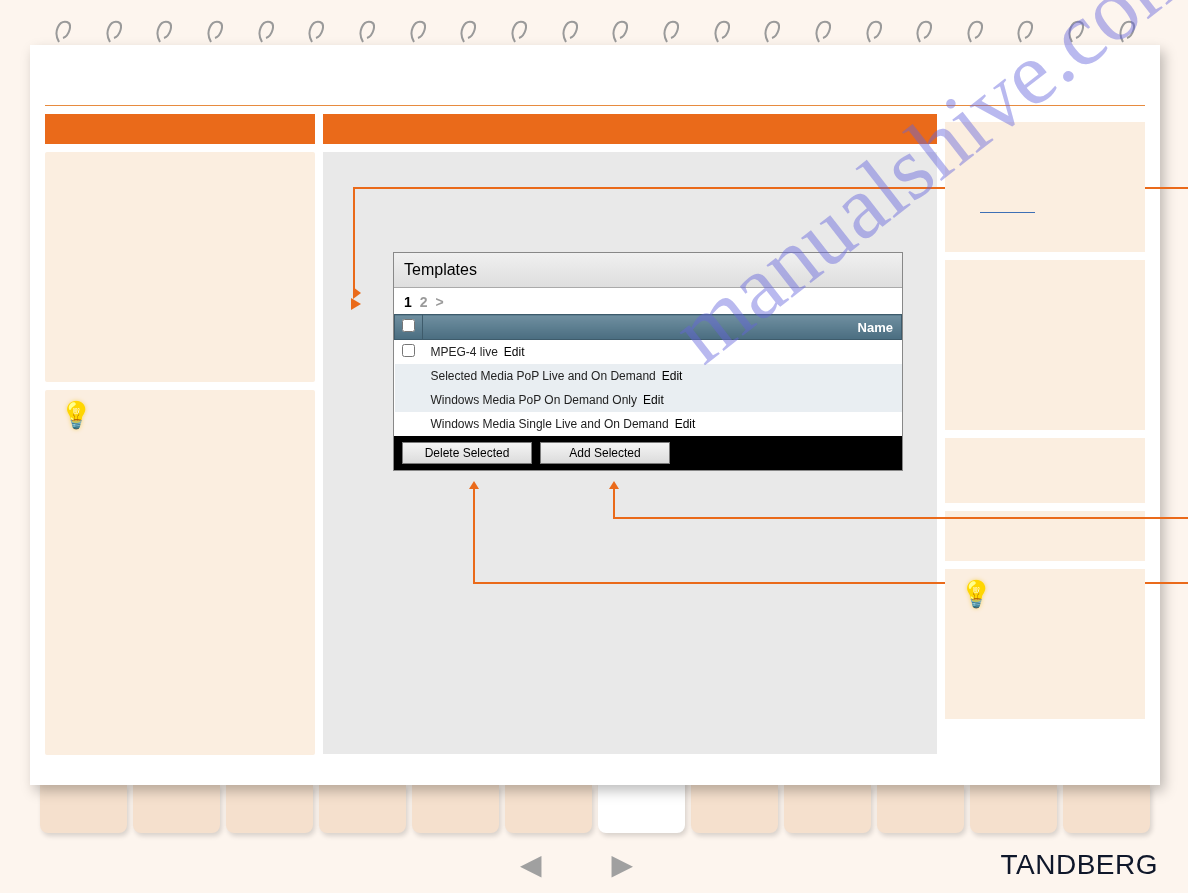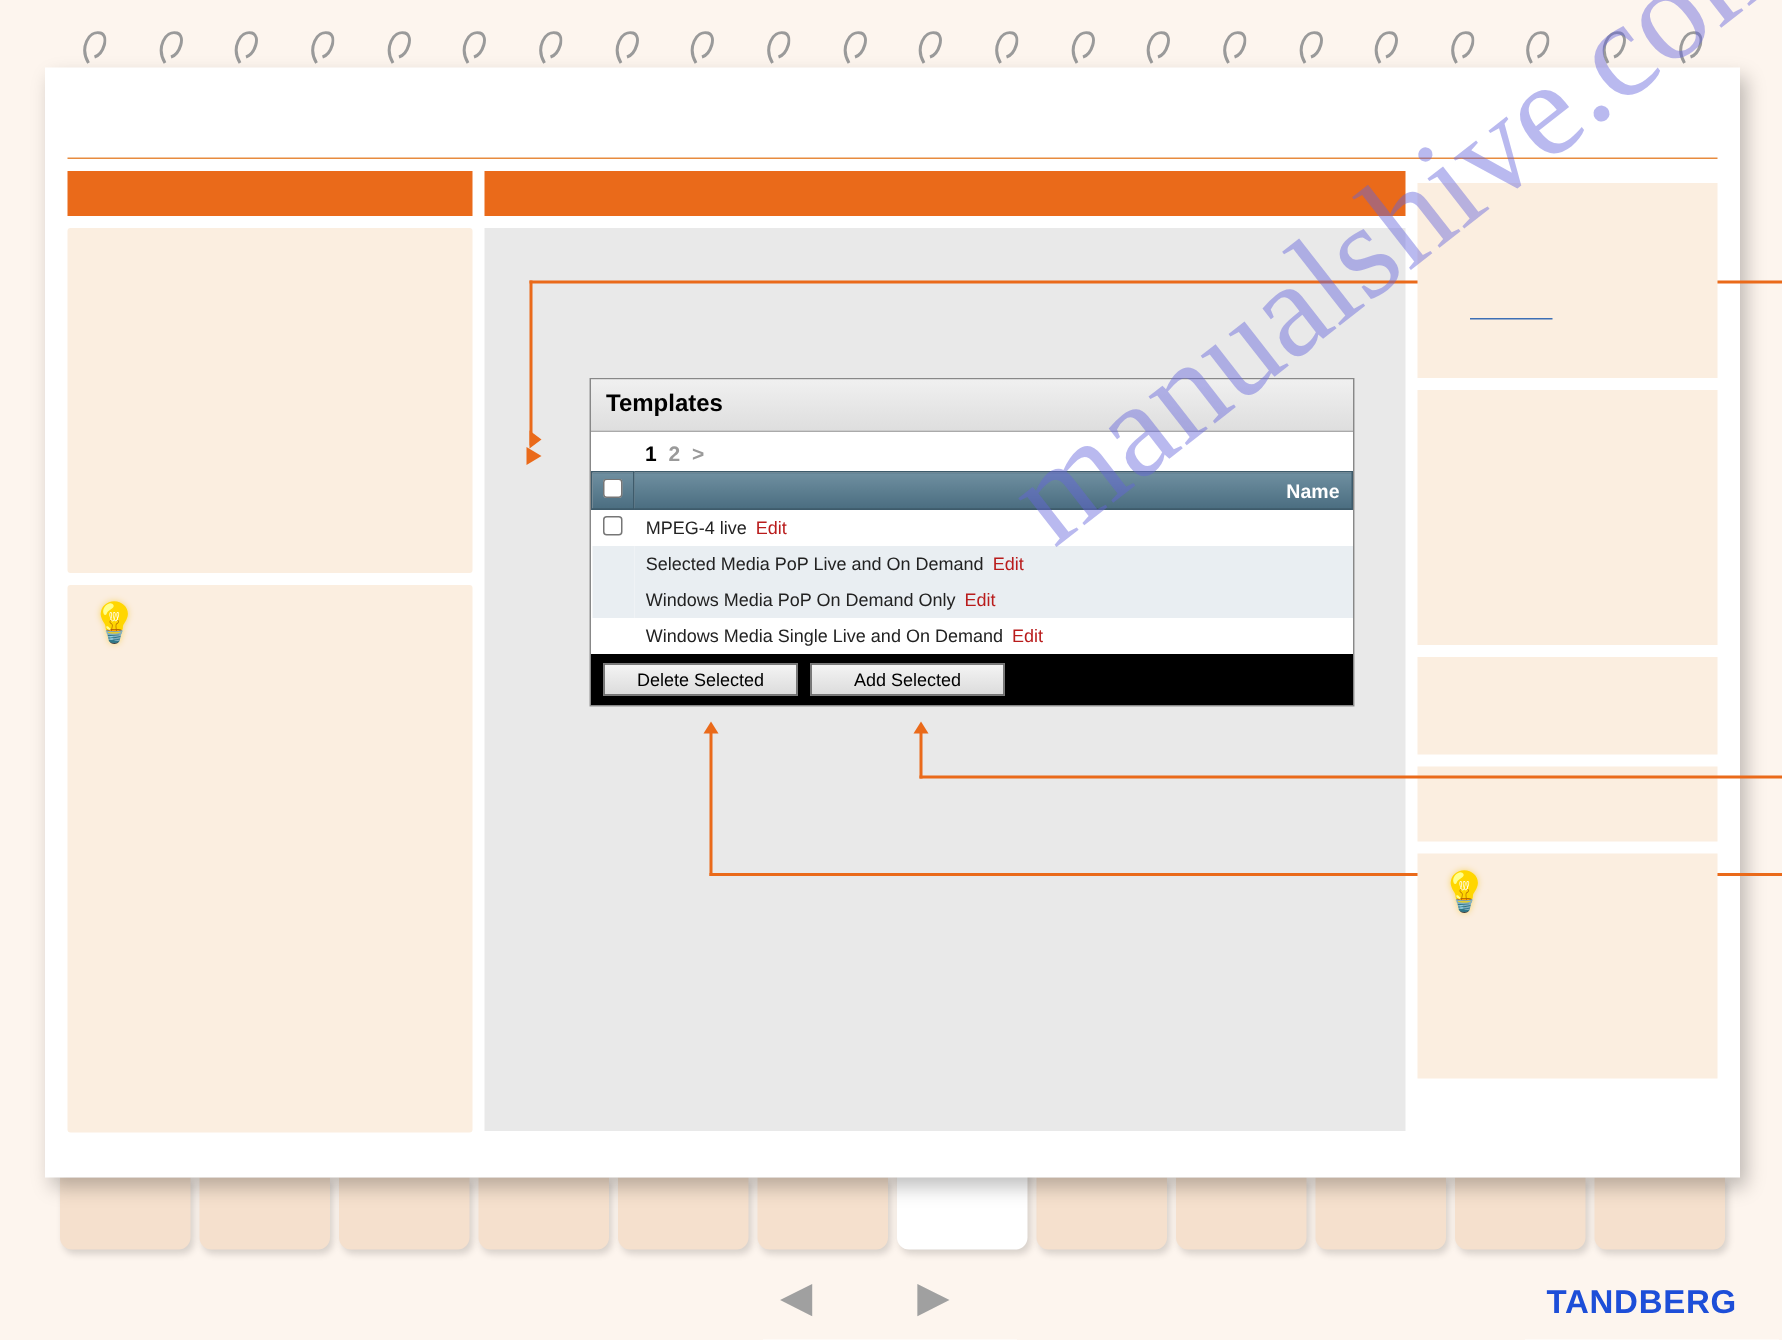--- a/index.html
+++ b/index.html
@@ -125,28 +125,27 @@
     left: 70px; top: 100px;
     width: 510px;
     background: #fff;
     border: 1px solid #888;
     font-size: 12px;
   }
   .tpl-head {
     background: linear-gradient(#f0f0f0,#dedede);
     border-bottom: 1px solid #aaa;
     padding: 8px 10px;
-    font-weight: bold;
+    font-weight: normal;
     font-size: 16px;
   }
   .tpl-pager {
     padding: 6px 10px 4px 10px;
     font-size: 14px;
     font-weight: bold;
-    margin-left: 26px;
   }
   .tpl-pager .pg-active { color: #000; }
   .tpl-pager .pg-other, .tpl-pager .pg-next { color: #9a9a9a; margin-left: 4px; cursor:pointer;}
   .tpl-table { width: 100%; border-collapse: collapse; }
   .tpl-table th {
     background: linear-gradient(#6f8fa0,#4a6d80);
     color: #fff;
     text-align: right;
     padding: 4px 8px;
     font-size: 13px;
@@ -158,21 +157,21 @@
   .tpl-table td {
     padding: 5px 8px;
     border-bottom: 0;
     font-size: 12px;
     color: #222;
   }
   .tpl-table tr.alt td { background: #e9eef2; }
   .tpl-table input[type=checkbox] {
     width: 13px; height: 13px;
   }
-  .edit-link { color: #b91c1c; margin-left: 6px; cursor: pointer; }
+  .edit-link { color: #000000; margin-left: 6px; cursor: pointer; }
   .tpl-buttons {
     padding: 6px 8px;
     background: #000000;
     display: flex; gap: 8px;
   }
   .tpl-btn {
     background: linear-gradient(#f4f4f4,#dcdcdc);
     border: 1px solid #7a7a7a;
     padding: 3px 0;
     width: 130px;
@@ -214,22 +213,22 @@
 
   .nav-arrows {
     position:absolute; left: 520px; top: 848px;
     display:flex; gap: 70px;
     color:#a0a0a0; font-size:28px;
   }
   .nav-arrows span { cursor:pointer; }
 
   .brand {
     position:absolute; right: 30px; bottom: 12px;
-    font-weight: 700; font-size: 22px; letter-spacing: 0.5px;
-    color: #1d4ed8;
+    font-weight: 400; font-size: 28px; letter-spacing: 0.5px;
+    color: #0f172a;
     font-family: Arial Black, Arial, sans-serif;
   }
 
   .watermark {
     position:absolute; left: 330px; top: 150px;
     font-size: 90px; color: rgba(100,100,220,0.45);
     transform: rotate(-38deg);
     transform-origin: left top;
     pointer-events: none;
     font-family: Georgia, serif;

